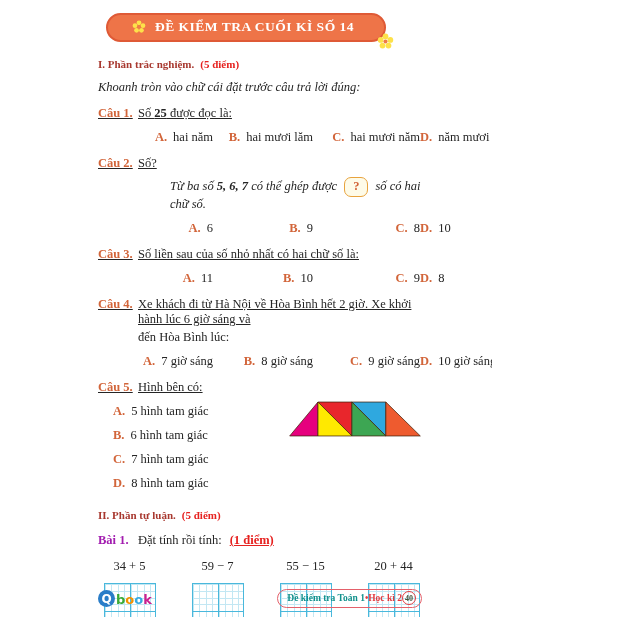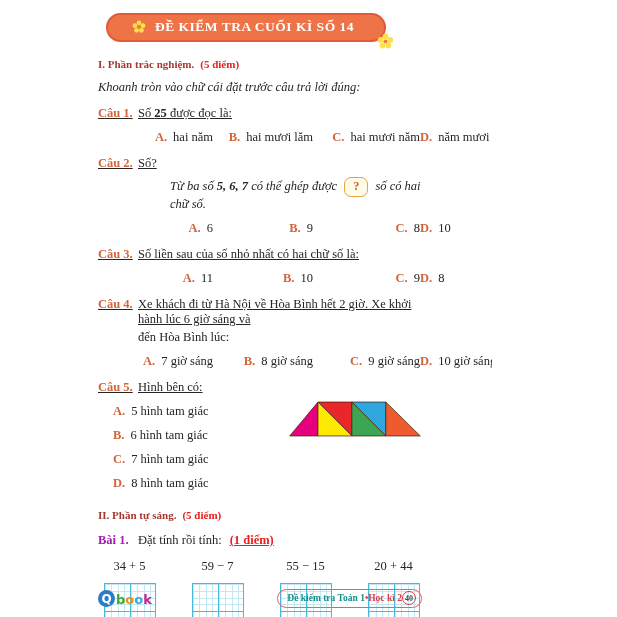--- a/index.html
+++ b/index.html
@@ -187,21 +187,21 @@
           <polygon points="53,3 113,3 113,63" stroke="#42210b" fill="#e8262c"></polygon>
           <polygon points="53,3 113,63 53,63" stroke="#42210b" fill="#ffe900"></polygon>
           <polygon points="113,3 173,3 173,63" stroke="#42210b" fill="#2fa8df"></polygon>
           <polygon points="113,3 173,63 113,63" stroke="#42210b" fill="#3da653"></polygon>
           <polygon points="173,3 234,63 173,63" stroke="#42210b" fill="#ee5b2f"></polygon>
         </g>
       </svg>
     </div>
 
     <div class="sec-head part2-head">
-      <span>II. Phần tự sáng.</span><span class="pts">(5 điểm)</span>
+      <span>II. Phần tự luận.</span><span class="pts">(5 điểm)</span>
     </div>
 
     <div class="b1-line">
       <span class="b1-label">Bài 1.</span>
       <span>Đặt tính rồi tính:</span>
       <span class="b1-pts">(1 điểm)</span>
     </div>
 
     <div class="exprs">
       <div class="expr-col">

